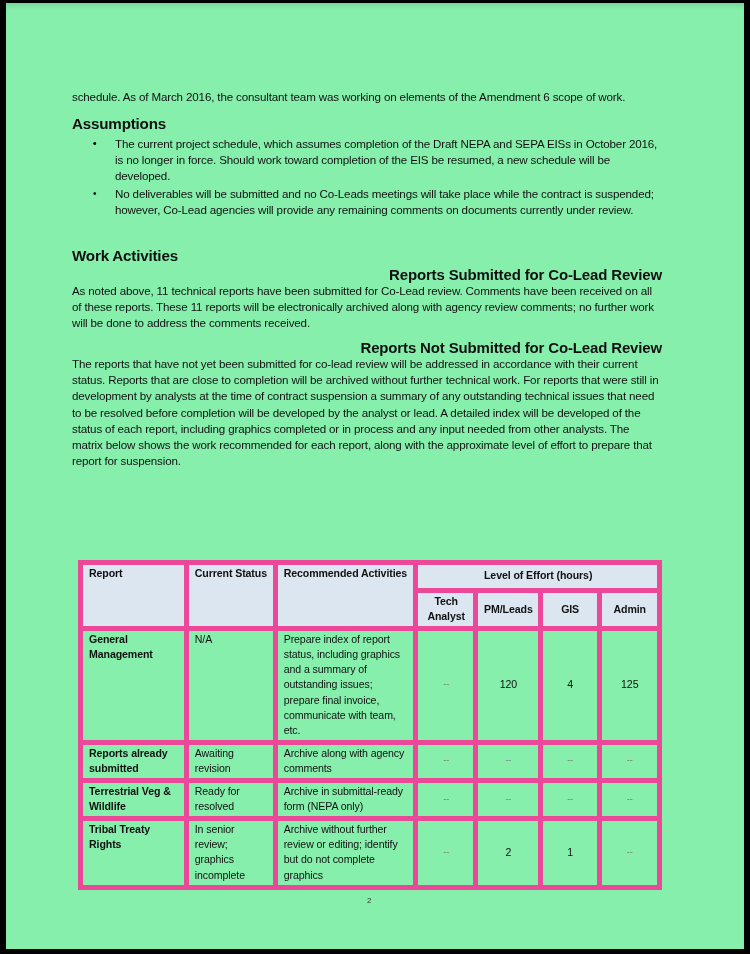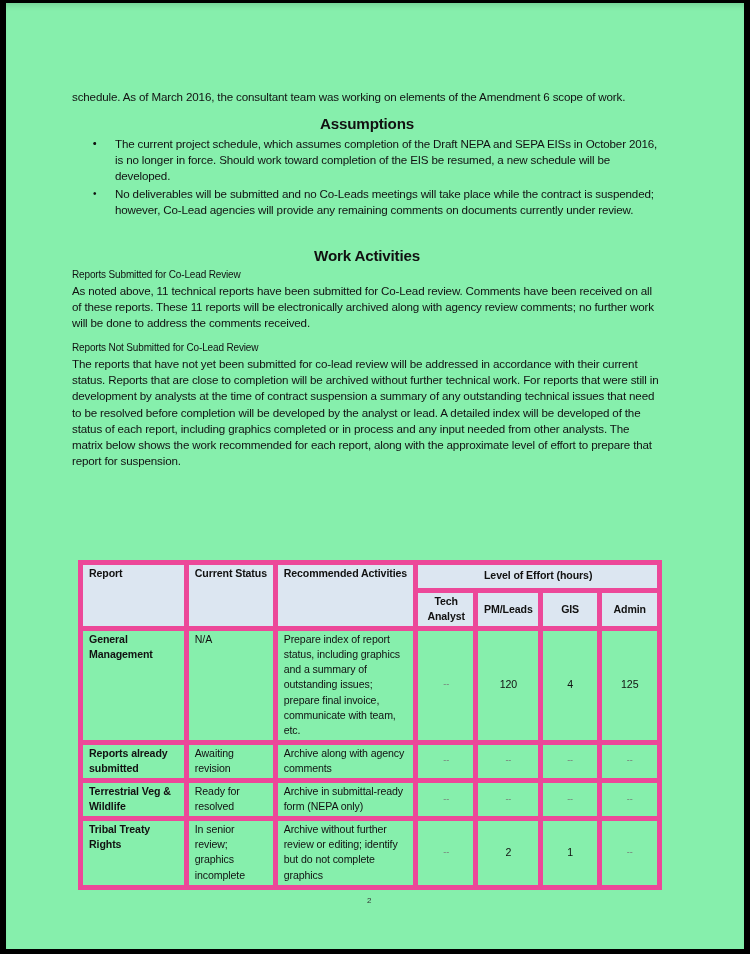--- a/index.html
+++ b/index.html
@@ -10,23 +10,23 @@
   .page {
     position: absolute; left: 6px; top: 3px; width: 738px; height: 946px;
     background: #86efac;
     box-shadow: inset 0 6px 6px -4px rgba(0,0,0,0.15);
   }
   .content {
     position: absolute; left: 66px; top: 86px; width: 590px;
     font-size: 11.6px; line-height: 16.3px; letter-spacing: -0.15px;
   }
   p { margin: 0; }
-  .h1 { font-weight: bold; font-size: 15.2px; line-height: 20px; margin: 9px 0 1px 0; letter-spacing: -0.2px; text-align: center; }
+  .h1 { font-weight: bold; font-size: 15.2px; line-height: 20px; margin: 9px 0 1px 0; letter-spacing: -0.2px; }
   .h1.work { margin-top: 27px; }
-  .h2 { font-weight: normal; font-size: 10px; line-height: 16px; margin: 0; letter-spacing: -0.15px; }
+  .h2 { font-weight: bold; font-size: 15px; line-height: 16px; margin: 0; letter-spacing: -0.15px; text-align: right; }
   .h2.second { margin-top: 8px; }
   ul { margin: 0; padding: 0; list-style: none; }
   ul li { position: relative; padding-left: 43px; margin-bottom: 1.5px; }
   ul li .bullet { position: absolute; left: 21px; top: 0; font-size: 10px; }
 
   table.loe {
     position: absolute; left: 72px; top: 557px; width: 584px;
     border-collapse: collapse; font-size: 10.6px; line-height: 15.1px; letter-spacing: -0.1px;
   }
   table.loe th, table.loe td { border: 5px solid #ec4899; padding: 1px 5px 2px 6px; vertical-align: top; text-align: left; }

